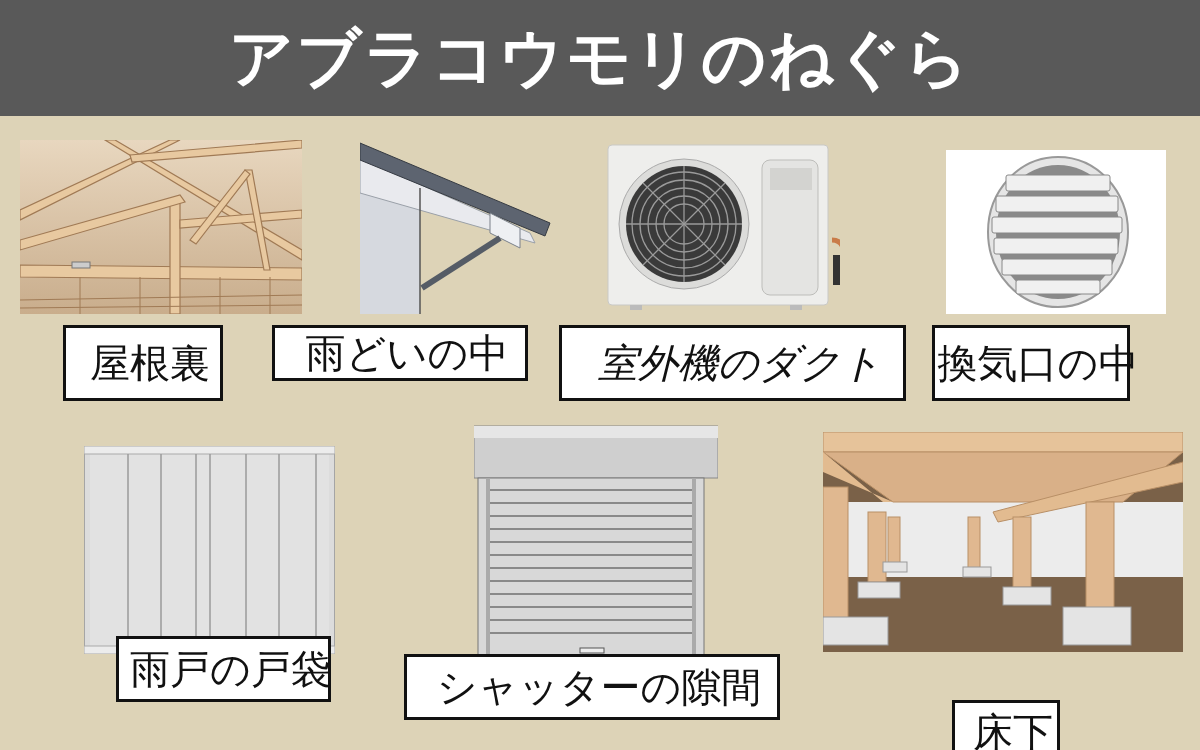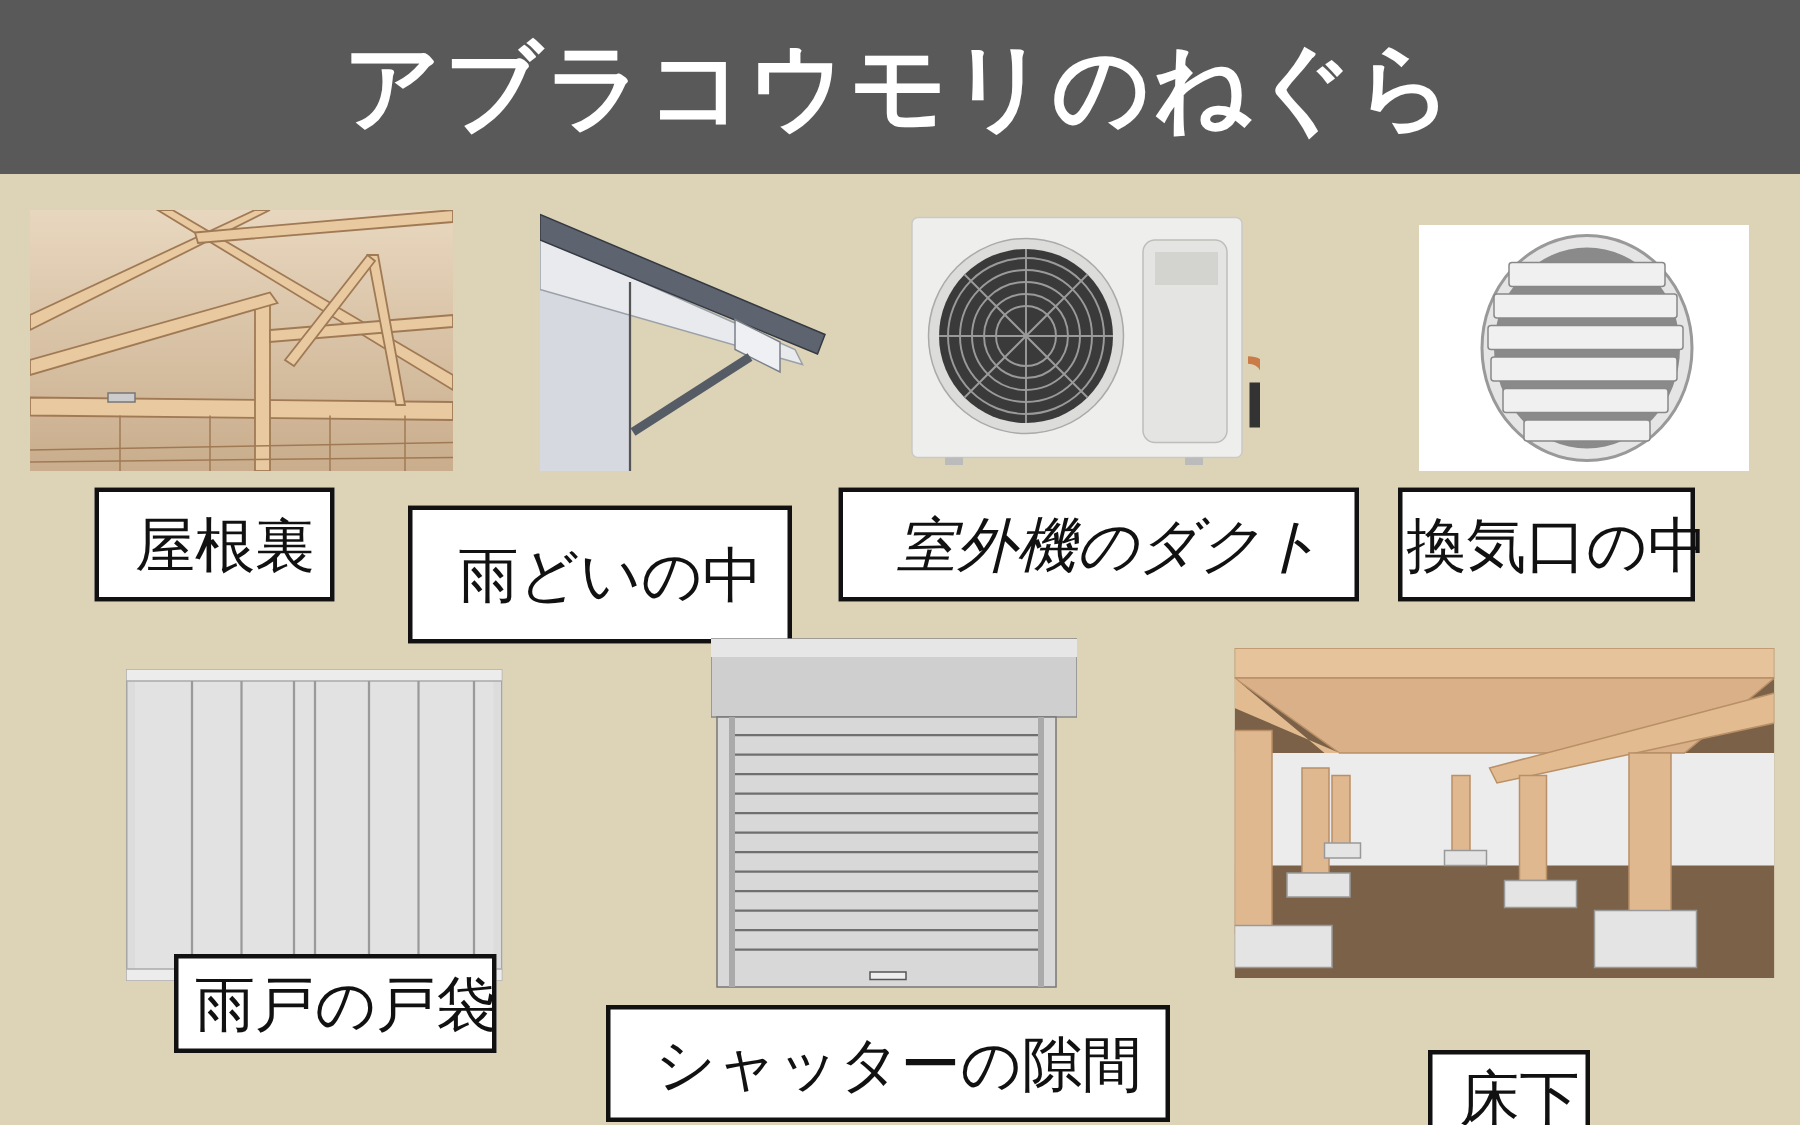--- a/index.html
+++ b/index.html
@@ -56,21 +56,21 @@
 <div class="pic" style="left:360px;top:138px;width:200px;height:176px;">
   <svg width="200" height="176" viewBox="0 0 200 176">
     <rect x="0" y="50" width="60" height="126" fill="#d6d9df"></rect>
     <polygon points="0,20 170,95 175,105 0,55" fill="#e9eaee" stroke="#9aa0a8"></polygon>
     <polygon points="0,5 190,85 185,98 0,22" fill="#5d6470" stroke="#353a42"></polygon>
     <polygon points="130,75 160,90 160,110 130,95" fill="#eef0f3" stroke="#7a808a"></polygon>
     <line x1="140" y1="100" x2="62" y2="150" stroke="#555c66" stroke-width="6"></line>
     <line x1="60" y1="50" x2="60" y2="176" stroke="#555" stroke-width="1.5"></line>
   </svg>
 </div>
-<div class="label" style="left:272px;top:325px;width:256px;height:92px;margin-top:12px;">雨どいの中</div>
+<div class="label" style="left:272px;top:325px;width:256px;height:56px;">雨どいの中</div>
 
 <div class="pic" style="left:600px;top:140px;width:240px;height:172px;">
   <svg width="240" height="172" viewBox="0 0 240 172">
     <rect x="8" y="5" width="220" height="160" rx="4" fill="#eeeeec" stroke="#c9c9c6"></rect>
     <circle cx="84" cy="84" r="65" fill="#dcdcda" stroke="#aaa"></circle>
     <circle cx="84" cy="84" r="58" fill="#3a3a3a"></circle>
     <g fill="none" stroke="#9a9a9a" stroke-width="1.3">
       <circle cx="84" cy="84" r="52"></circle>
         <circle cx="84" cy="84" r="44"></circle>
         <circle cx="84" cy="84" r="36"></circle>
@@ -143,21 +143,21 @@
       <line x1="12" y1="170" x2="222" y2="170"></line>
         <line x1="12" y1="183" x2="222" y2="183"></line>
       <line x1="12" y1="196" x2="222" y2="196"></line>
         <line x1="12" y1="209" x2="222" y2="209"></line>
     </g>
     <rect x="12" y="54" width="4" height="180" fill="#aaa"></rect>
       <rect x="218" y="54" width="4" height="180" fill="#aaa"></rect>
     <rect x="106" y="224" width="24" height="5" fill="#eee" stroke="#555"></rect>
   </svg>
 </div>
-<div class="label" style="left:404px;top:670px;width:376px;height:78px;">シャッターの隙間</div>
+<div class="label" style="left:404px;top:654px;width:376px;height:66px;">シャッターの隙間</div>
 
 <div class="pic" style="left:823px;top:432px;width:360px;height:220px;">
   <svg width="360" height="220" viewBox="0 0 360 220">
     <rect width="360" height="220" fill="#7a6148"></rect>
     <rect x="0" y="70" width="360" height="75" fill="#ececec"></rect>
     <polygon points="0,0 360,0 360,20 0,20" fill="#e6c39a" stroke="#b88f66"></polygon>
     <polygon points="0,20 360,20 300,70 70,70" fill="#d9b088" stroke="#b88f66"></polygon>
     <polygon points="0,20 60,70 70,70 0,40" fill="#e2bb90"></polygon>
     <polygon points="360,30 170,80 175,90 360,50" fill="#e2bb90" stroke="#b88f66"></polygon>
     <g fill="#e0b890" stroke="#b88f66">

